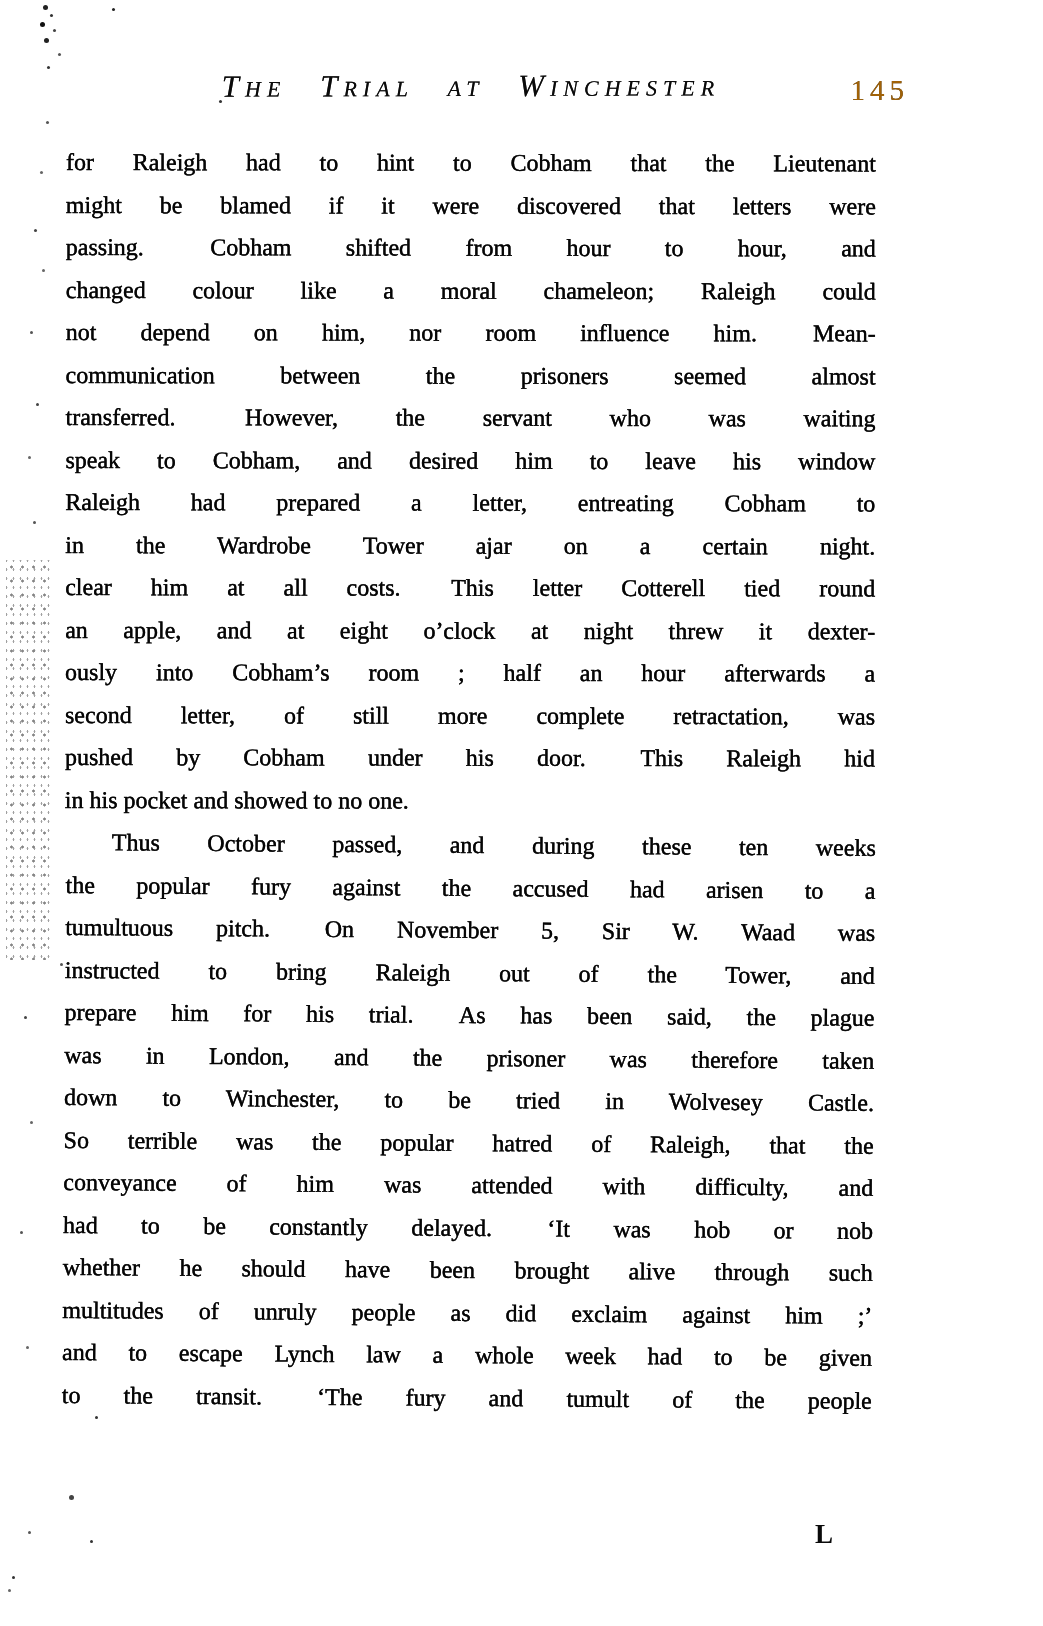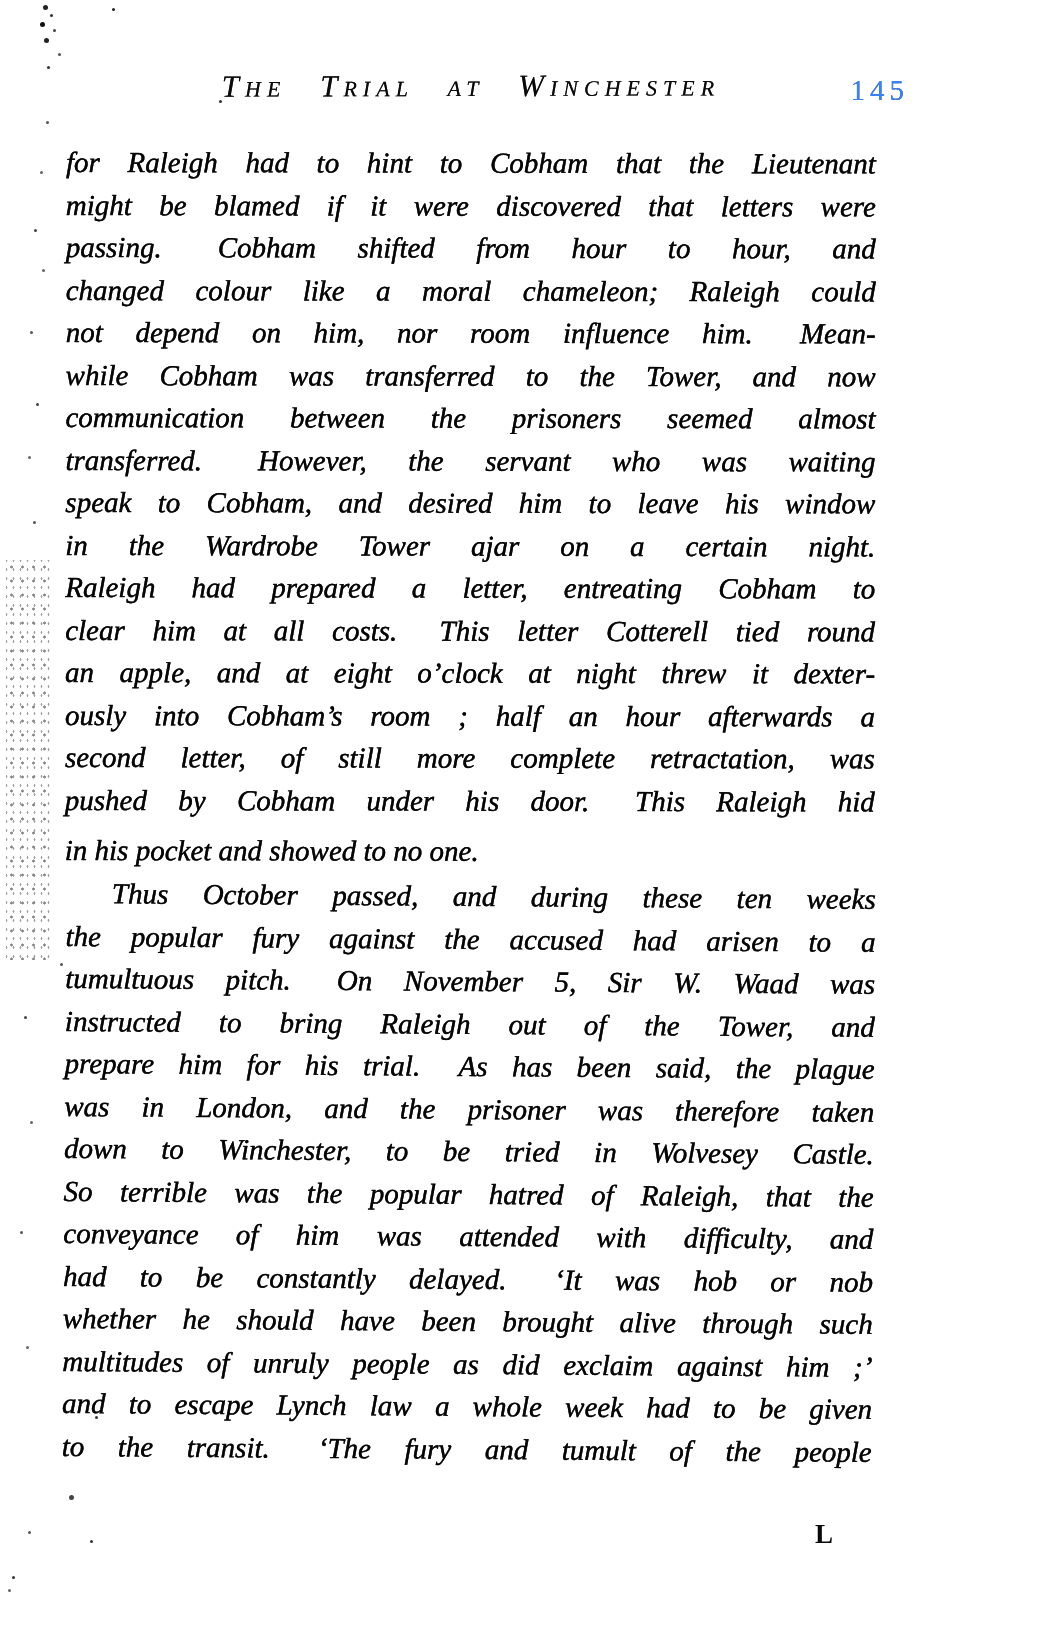--- a/index.html
+++ b/index.html
@@ -29,40 +29,39 @@
     word-spacing: 20px;
     color: #0a0a0a;
     text-shadow: 0 0 0.6px rgba(0,0,0,.75);
     transform: rotate(-0.15deg);
   }
   .page-number {
     position: absolute;
     right: -33px; top: 6px;
     font-size: 29px;
     letter-spacing: 5px;
-    color: #3b82f6;
+    color: #a16207;
     text-shadow: 0 0 0.6px rgba(0,0,0,.75);
   }
   
   .text-block {
     position: absolute;
     left: 66px; top: 141px;
     width: 810px;
-    font-size: 29px;
+    font-size: 24px;
     line-height: 42.5px;
     text-shadow: 0 0 0.55px rgba(0,0,0,.85);
-    font-style: italic;
     -webkit-text-stroke: 0.35px #0a0a0a;
   }
   .line {
     text-align: justify;
     text-align-last: justify;
     height: 42.5px;
   }
-  .line.para-end { text-align-last: left; margin-top: 8px; }
+  .line.para-end { text-align-last: left; }
   .para.p1 { transform: rotate(0.10deg); transform-origin: 0 0; }
   .para.p2 { transform: rotate(0.42deg); transform-origin: 0 0; }
   .para.p2 .line:first-child { text-indent: 46px; }
   
   .signature-mark {
     position: absolute;
     left: 815px; top: 1519px;
     font-size: 27px;
     font-weight: 700;
     color: #0a0a0a;
@@ -111,26 +110,25 @@
   </div>
 
   <div class="text-block">
 
     <div class="para p1">
       <div class="line">for Raleigh had to hint to Cobham that the Lieutenant</div>
       <div class="line">might be blamed if it were discovered that letters were</div>
       <div class="line">passing.  Cobham shifted from hour to hour, and</div>
       <div class="line">changed colour like a moral chameleon; Raleigh could</div>
       <div class="line">not depend on him, nor room influence him.  Mean-</div>
-      <div class="line">while Cobham was transferred to the Tower, and now</div>
       <div class="line">communication between the prisoners seemed almost</div>
       <div class="line">transferred.  However, the servant who was waiting</div>
       <div class="line">speak to Cobham, and desired him to leave his window</div>
+      <div class="line">Raleigh had prepared a letter, entreating Cobham to</div>
       <div class="line">in the Wardrobe Tower ajar on a certain night.</div>
-      <div class="line">Raleigh had prepared a letter, entreating Cobham to</div>
       <div class="line">clear him at all costs.  This letter Cotterell tied round</div>
       <div class="line">an apple, and at eight o’clock at night threw it dexter-</div>
       <div class="line">ously into Cobham’s room ; half an hour afterwards a</div>
       <div class="line">second letter, of still more complete retractation, was</div>
       <div class="line">pushed by Cobham under his door.  This Raleigh hid</div>
       <div class="line para-end">in his pocket and showed to no one.</div>
     </div>
 
     <div class="para p2">
       <div class="line">Thus October passed, and during these ten weeks</div>

